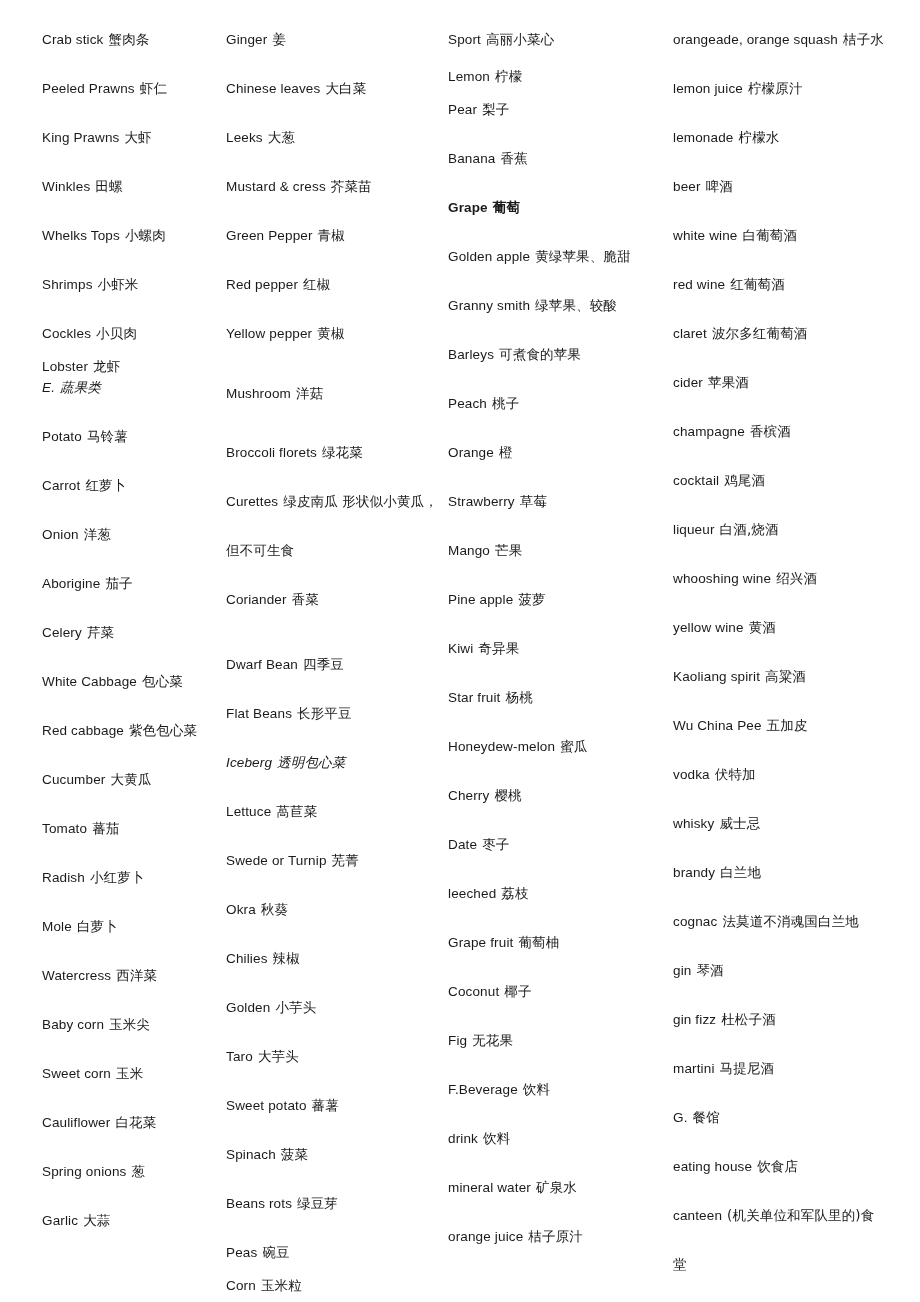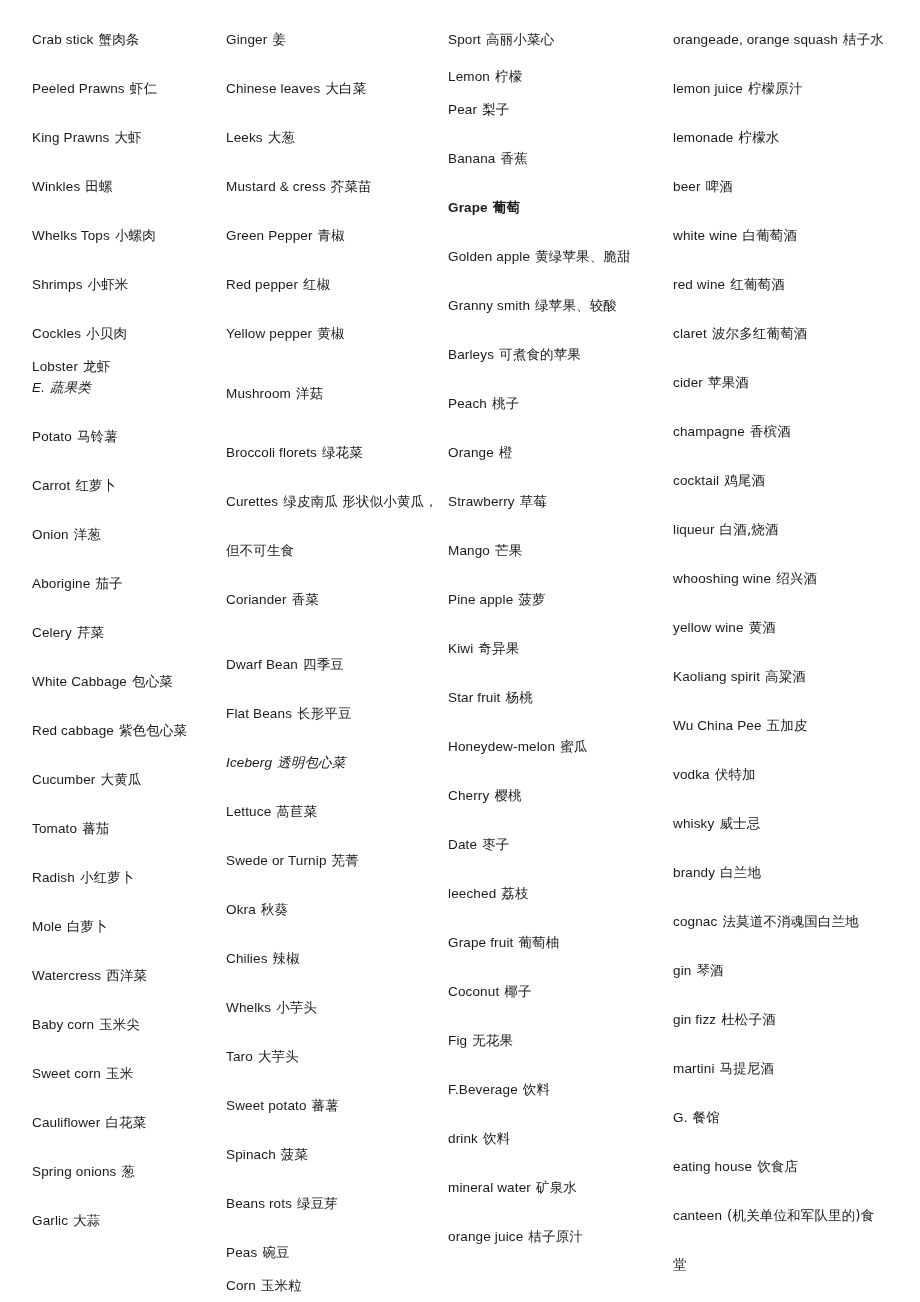--- a/index.html
+++ b/index.html
@@ -28,21 +28,21 @@
     height: 1302px;
     display: flex;
     flex-direction: row;
     align-items: flex-start;
   }
   .column {
     box-sizing: border-box;
     position: relative;
     height: 1302px;
   }
-  .col-1 { width: 218px; padding-left: 32px;  padding-top: 31px; }
+  .col-1 { width: 218px; padding-left: 42px;  padding-top: 31px; }
   .col-2 { width: 218px; padding-left: 8px;   padding-top: 31px; }
   .col-3 { width: 222px; padding-left: 12px;  padding-top: 31px; }
   .col-4 { width: 262px; padding-left: 15px;  padding-top: 31px; }
 
   .entry {
     font-size: 13.5px;
     line-height: 16px;
     white-space: nowrap;
     color: #1a1a1a;
     letter-spacing: 0.15px;
@@ -100,21 +100,21 @@
         <div class="entry" style="margin-top: 32px;"><span class="en">Curettes</span><span class="cn">绿皮南瓜 形状似小黄瓜，</span></div>
         <div class="entry" style="margin-top: 32px;"><span class="cn" style="padding-left: 0px;">但不可生食</span></div>
         <div class="entry" style="margin-top: 32px;"><span class="en">Coriander</span><span class="cn">香菜</span></div>
         <div class="entry" style="margin-top: 48px;"><span class="en">Dwarf Bean</span><span class="cn">四季豆</span></div>
         <div class="entry" style="margin-top: 32px;"><span class="en">Flat Beans</span><span class="cn">长形平豆</span></div>
         <div class="entry" style="margin-top: 32px; font-style: italic;"><span class="en">Iceberg</span><span class="cn">透明包心菜</span></div>
         <div class="entry" style="margin-top: 32px;"><span class="en">Lettuce</span><span class="cn">萵苣菜</span></div>
         <div class="entry" style="margin-top: 32px;"><span class="en">Swede or Turnip</span><span class="cn">芜菁</span></div>
         <div class="entry" style="margin-top: 32px;"><span class="en">Okra</span><span class="cn">秋葵</span></div>
         <div class="entry" style="margin-top: 32px;"><span class="en">Chilies</span><span class="cn">辣椒</span></div>
-        <div class="entry" style="margin-top: 32px;"><span class="en">Whelks</span><span class="cn">小芋头</span></div>
+        <div class="entry" style="margin-top: 32px;"><span class="en">Golden</span><span class="cn">小芋头</span></div>
         <div class="entry" style="margin-top: 32px;"><span class="en">Taro</span><span class="cn">大芋头</span></div>
         <div class="entry" style="margin-top: 32px;"><span class="en">Sweet potato</span><span class="cn">蕃薯</span></div>
         <div class="entry" style="margin-top: 32px;"><span class="en">Spinach</span><span class="cn">菠菜</span></div>
         <div class="entry" style="margin-top: 32px;"><span class="en">Beans rots</span><span class="cn">绿豆芽</span></div>
         <div class="entry" style="margin-top: 32px;"><span class="en">Peas</span><span class="cn">碗豆</span></div>
         <div class="entry" style="margin-top: 16px;"><span class="en">Corn</span><span class="cn">玉米粒</span></div>
       </div>
     <div class="column col-3">
         <div class="entry" style="margin-top: 0px;"><span class="en">Sport</span><span class="cn">高丽小菜心</span></div>
         <div class="entry" style="margin-top: 20px;"><span class="en">Lemon</span><span class="cn">柠檬</span></div>

